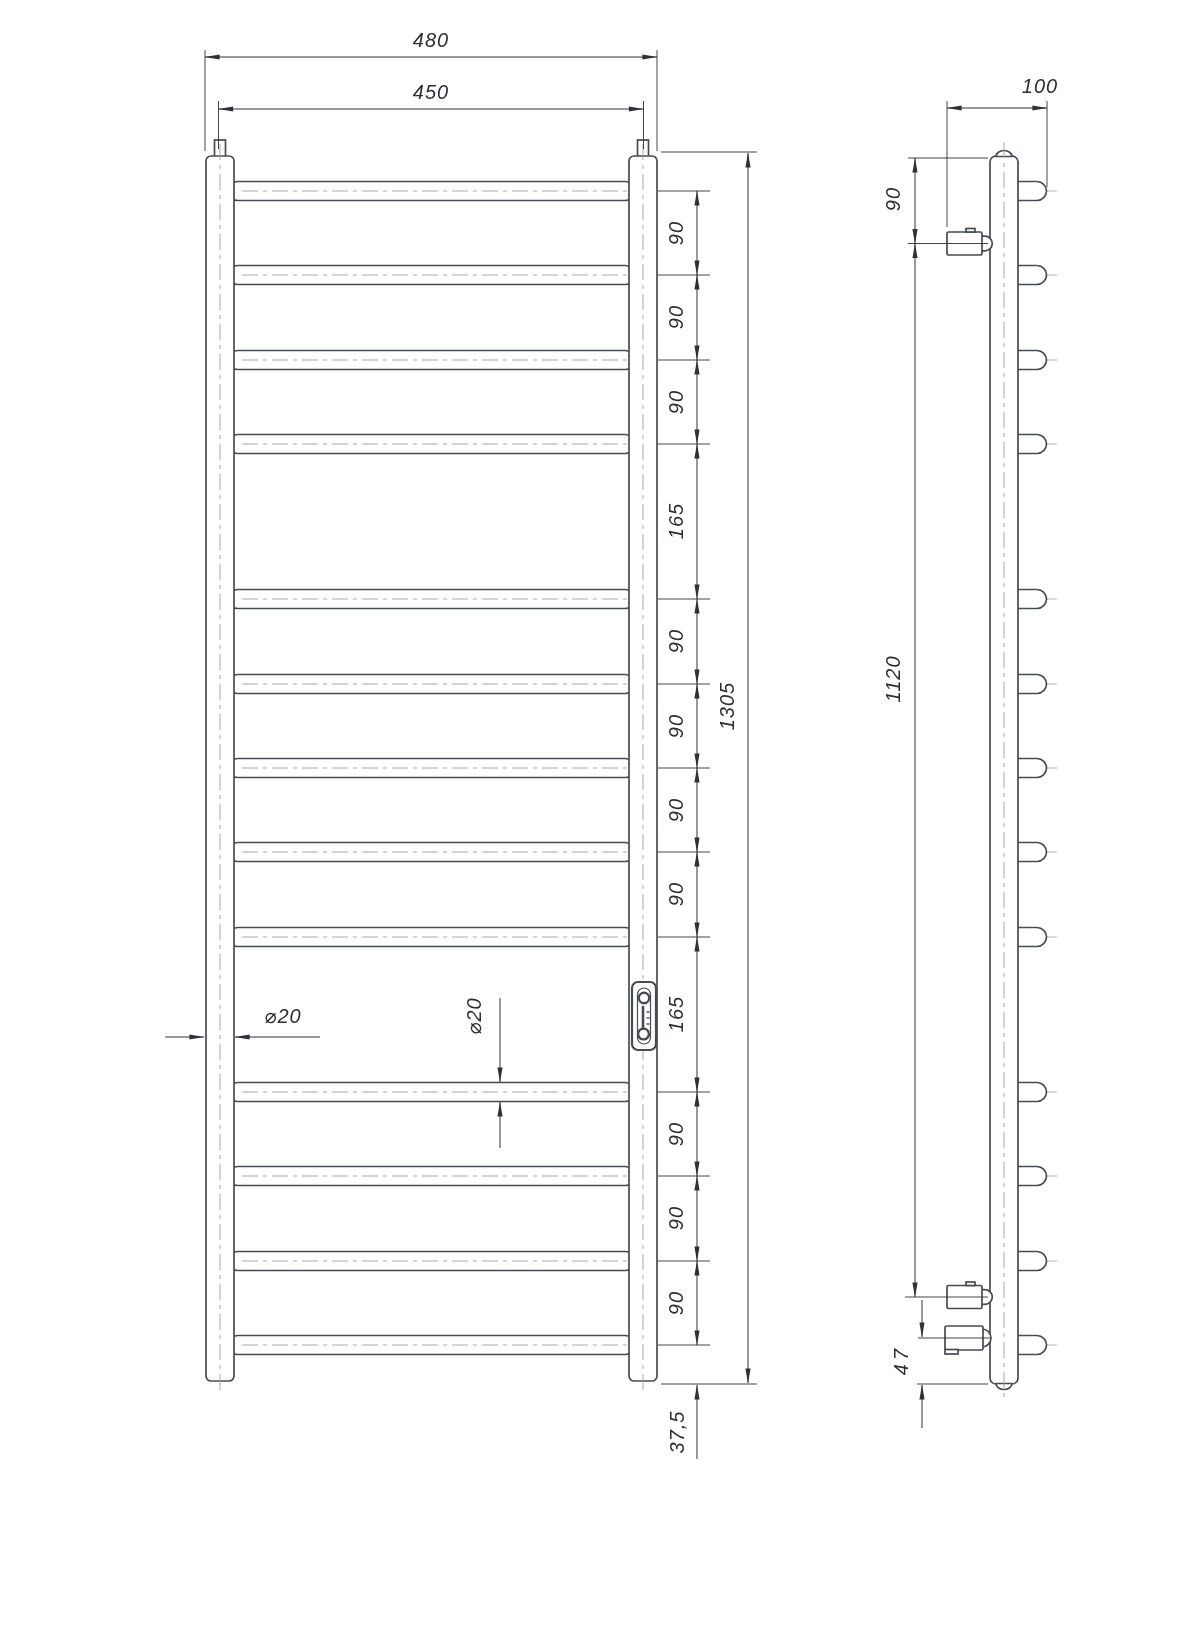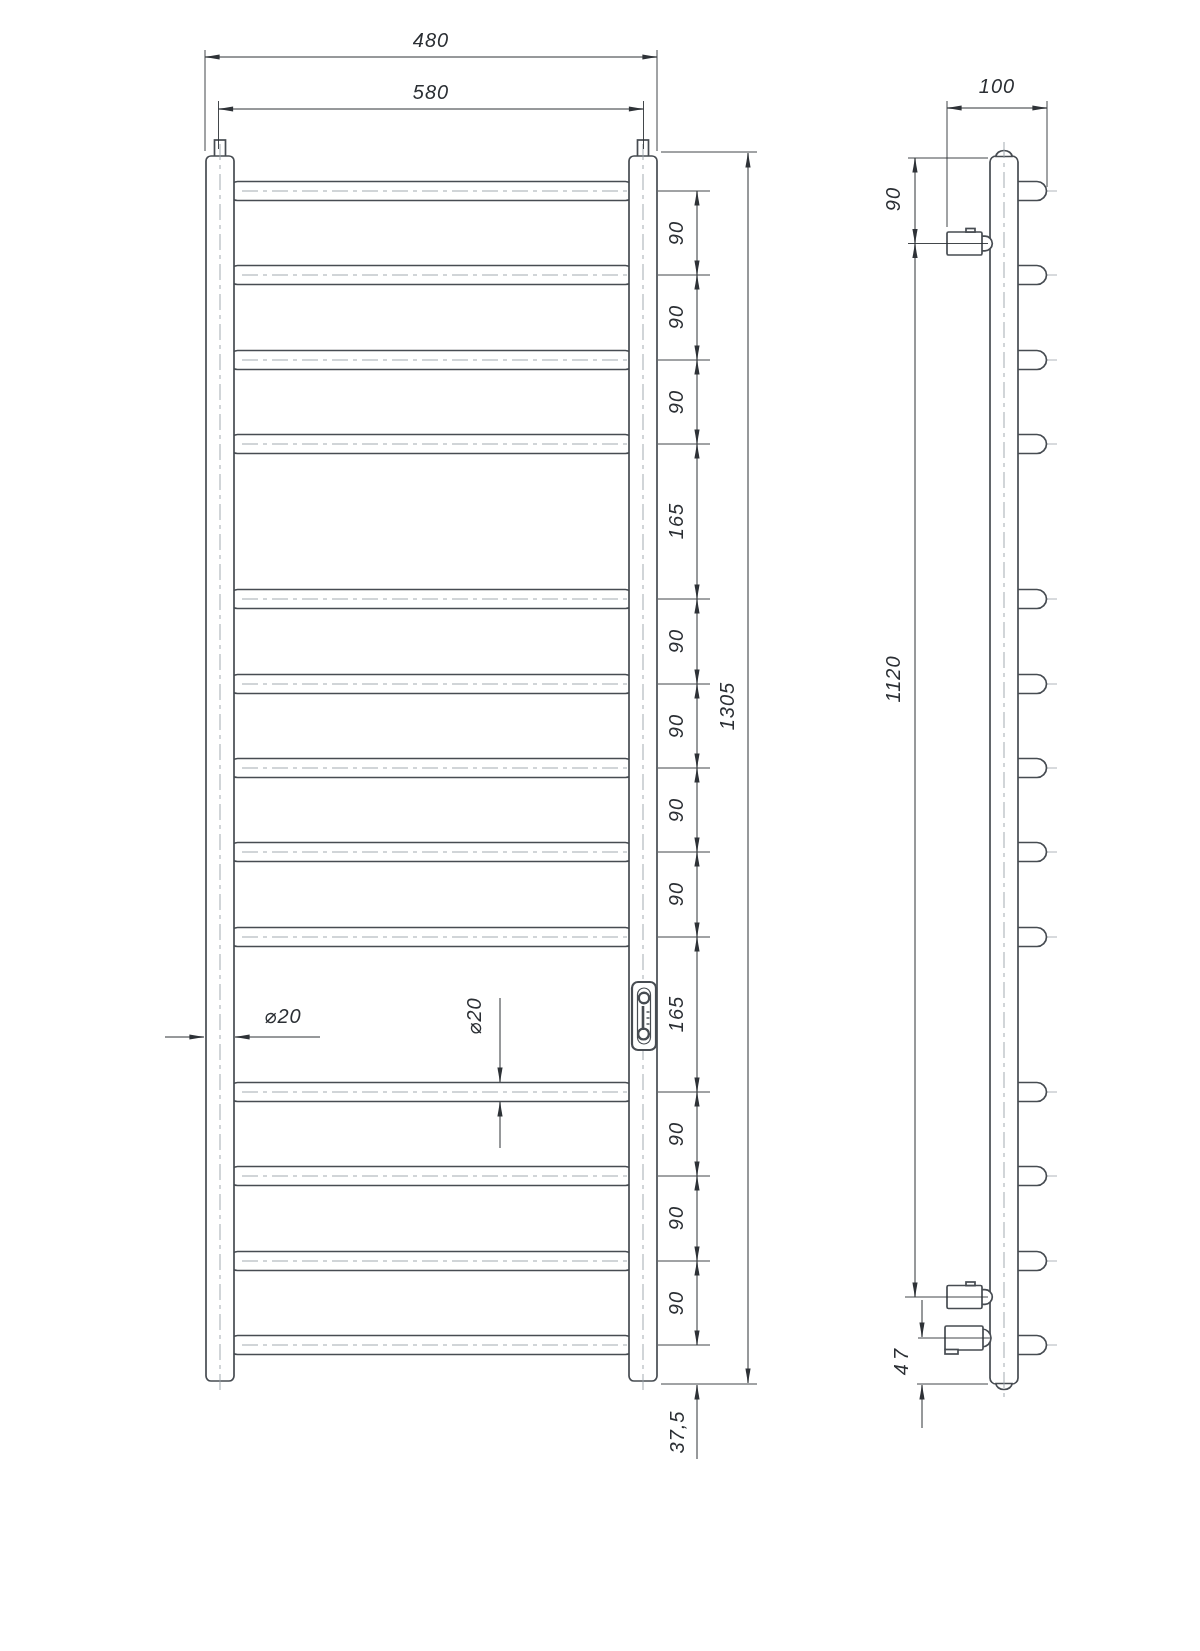--- a/index.html
+++ b/index.html
@@ -222,38 +222,38 @@
 
     <line class="dim" x1="947" y1="108" x2="1047" y2="108" marker-start="url(#arr)" marker-end="url(#arr)"></line>
     <line class="dim" x1="915" y1="158" x2="915" y2="243.5" marker-start="url(#arr)" marker-end="url(#arr)"></line>
     <line class="dim" x1="915" y1="243.5" x2="915" y2="1297" marker-start="url(#arr)" marker-end="url(#arr)"></line>
     <line class="dim" x1="922" y1="1300" x2="922" y2="1337" marker-end="url(#arr)"></line>
     <line class="dim" x1="922" y1="1428" x2="922" y2="1385" marker-end="url(#arr)"></line>
   </g>
 </svg>
 
 <div class="lbl" style="left:431px;top:40px">480</div>
-<div class="lbl" style="left:431px;top:92px">580</div>
+<div class="lbl" style="left:431px;top:92px">450</div>
 
 <div class="lbl v" style="left:676px;top:233px">90</div>
 <div class="lbl v" style="left:676px;top:317px">90</div>
 <div class="lbl v" style="left:676px;top:402px">90</div>
 <div class="lbl v" style="left:676px;top:521px">165</div>
 <div class="lbl v" style="left:676px;top:641px">90</div>
 <div class="lbl v" style="left:676px;top:726px">90</div>
 <div class="lbl v" style="left:676px;top:810px">90</div>
 <div class="lbl v" style="left:676px;top:894px">90</div>
 <div class="lbl v" style="left:676px;top:1014px">165</div>
 <div class="lbl v" style="left:676px;top:1134px">90</div>
 <div class="lbl v" style="left:676px;top:1218px">90</div>
 <div class="lbl v" style="left:676px;top:1303px">90</div>
 
 <div class="lbl v" style="left:727px;top:706px">1305</div>
 <div class="lbl v" style="left:677px;top:1432px">37,5</div>
 <div class="lbl" style="left:283px;top:1016px">⌀20</div>
 <div class="lbl v" style="left:474px;top:1016px">⌀20</div>
 
-<div class="lbl" style="left:997px;top:86px">100</div>
+<div class="lbl" style="left:1040px;top:86px">100</div>
 <div class="lbl v" style="left:893px;top:199px">90</div>
 <div class="lbl v" style="left:893px;top:679px">1120</div>
 <div class="lbl v" style="left:901px;top:1360px;letter-spacing:4px">47</div>
 
 </div>
 
 </body></html>

